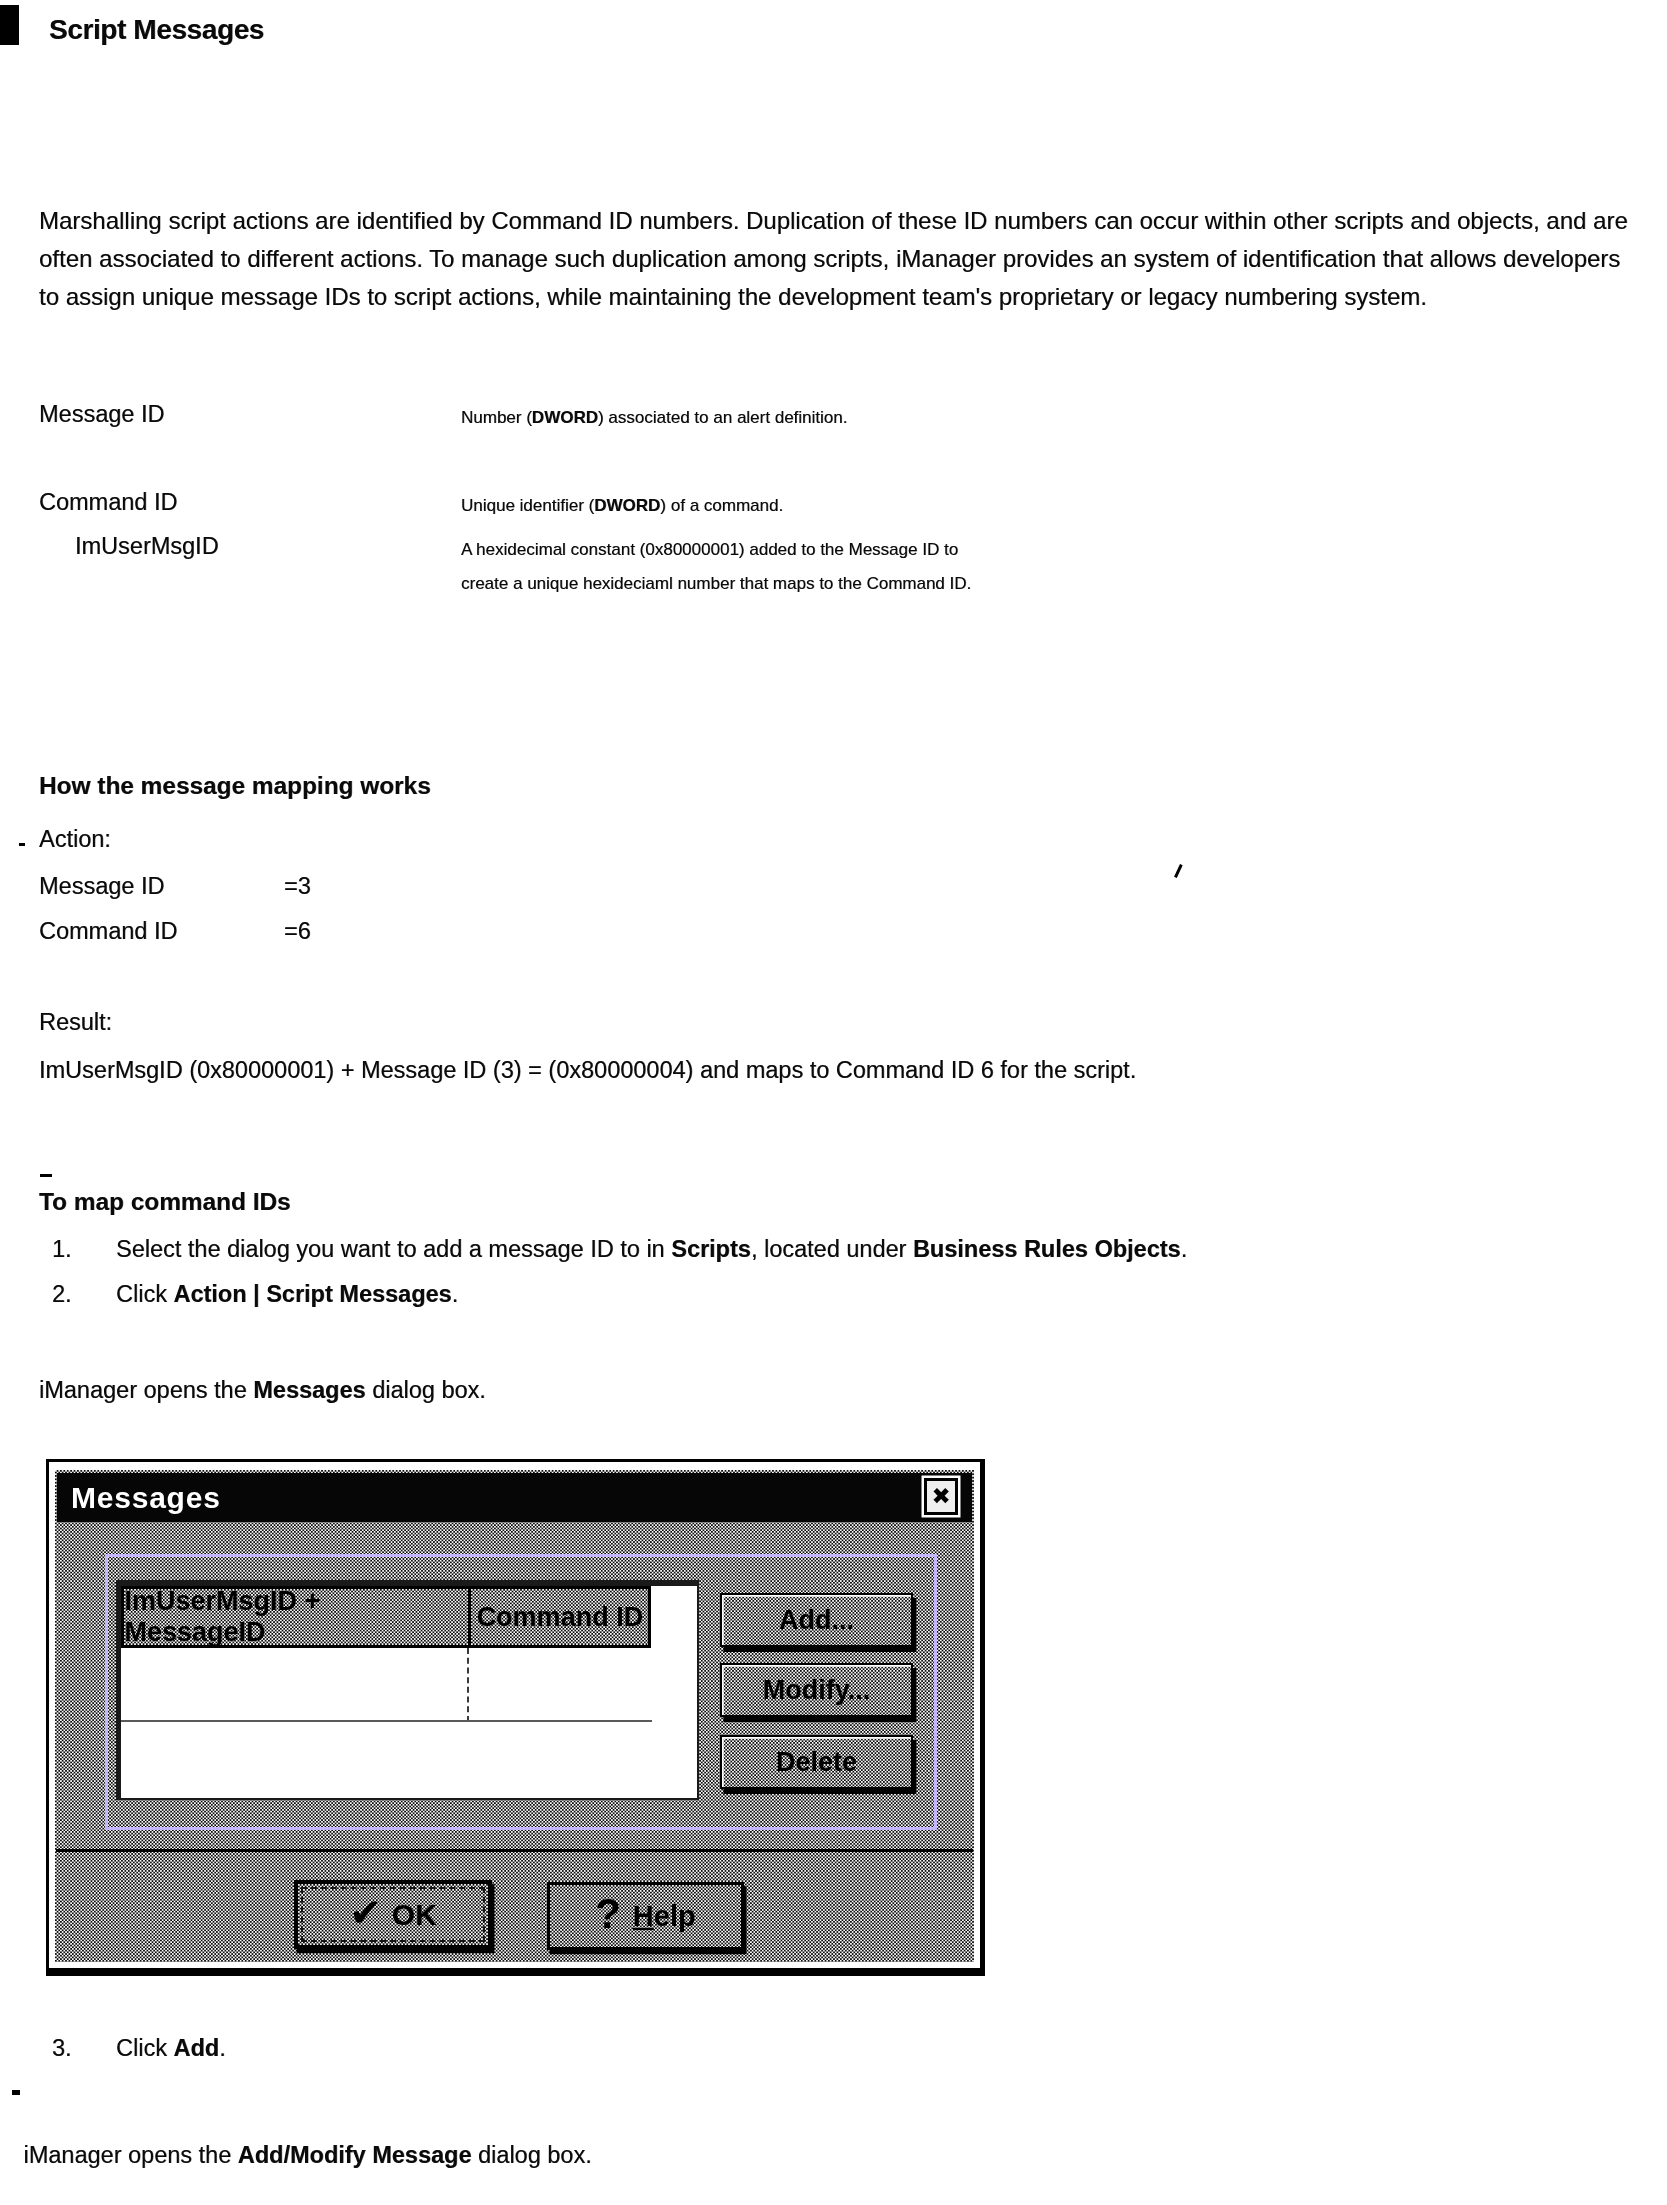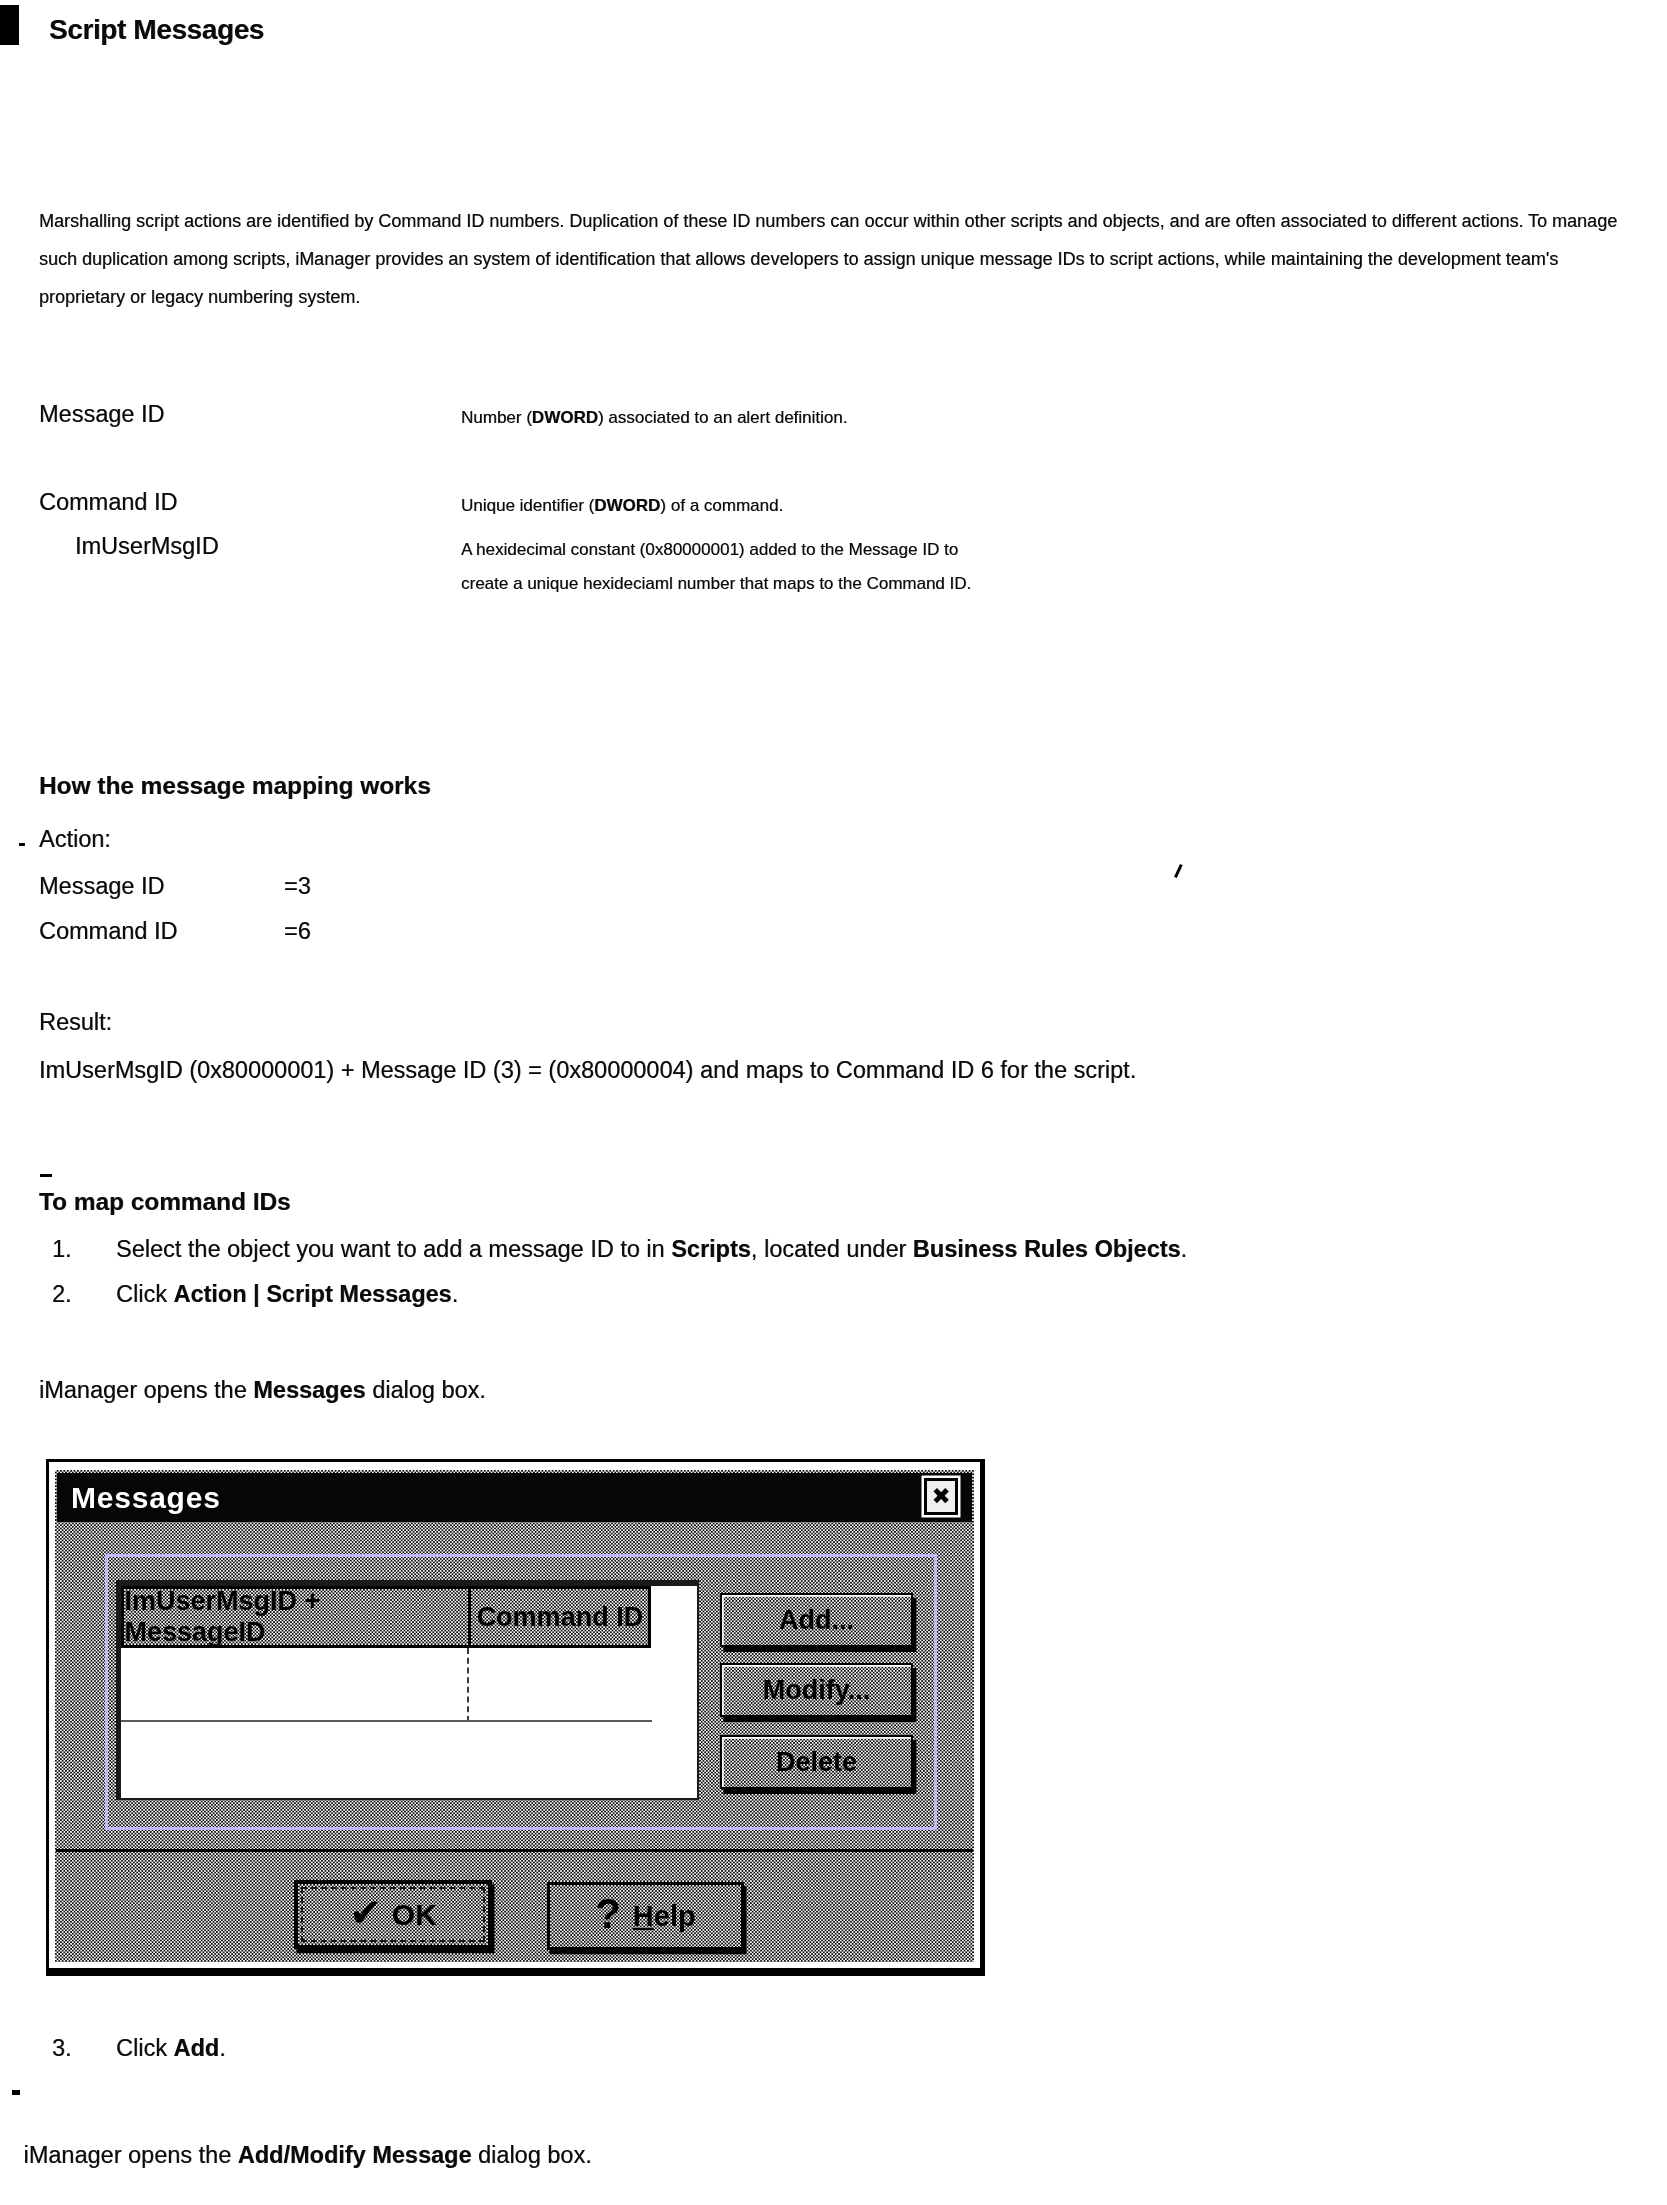--- a/index.html
+++ b/index.html
@@ -6,21 +6,21 @@
   body{
     width:1667px;height:2205px;position:relative;background:#ffffff;
     font-family:"Liberation Sans","DejaVu Sans",sans-serif;color:#0a0a0a;
     overflow:hidden;
   }
   .abs{position:absolute;}
   .ink{text-shadow:0.5px 0.3px 0 rgba(0,0,0,0.5);}
   b{font-weight:bold;}
   
   .h1{left:49px;top:13.5px;font-size:28px;font-weight:bold;letter-spacing:-0.4px;}
-  .intro{left:39px;top:202px;width:1593px;font-size:18px;line-height:38px;}
+  .intro{left:39px;top:202px;width:1593px;font-size:24px;line-height:38px;}
   .def-term{left:39px;font-size:23.5px;}
   .def-desc{left:461px;width:538px;font-size:17px;line-height:34px;}
   .subhead{left:39px;font-size:24.4px;font-weight:bold;}
   .plain{font-size:23.5px;}
   .speck{position:absolute;background:#000;}
   
   .dither{
     background-color:#f6f6f6;
     background-image:repeating-conic-gradient(#0d0d0d 0% 25%, #f8f8f8 0% 50%);
     background-size:3.4px 3.4px;
@@ -87,21 +87,21 @@
 <div class="abs plain ink" style="left:284px;top:873px;">=3</div>
 <div class="abs plain ink" style="left:39px;top:918px;">Command ID</div>
 <div class="abs plain ink" style="left:284px;top:918px;">=6</div>
 
 <div class="abs plain ink" style="left:39px;top:1009px;">Result:</div>
 <div class="abs plain ink" style="left:39px;top:1057px;width:1429px;">ImUserMsgID (0x80000001) + Message ID (3) = (0x80000004) and maps to Command ID 6 for the script.</div>
 
 <div class="abs subhead ink" style="top:1188px;">To map command IDs</div>
 
 <div class="abs plain ink" style="left:52px;top:1236px;">1.</div>
-<div class="abs plain ink" style="left:116px;top:1236px;width:1446px;"><span>Select the object you want to add a message ID to in </span><b>Scripts</b><span>, located under </span><b>Business Rules Objects</b><span>.</span></div>
+<div class="abs plain ink" style="left:116px;top:1236px;width:1446px;"><span>Select the dialog you want to add a message ID to in </span><b>Scripts</b><span>, located under </span><b>Business Rules Objects</b><span>.</span></div>
 
 <div class="abs plain ink" style="left:52px;top:1281px;">2.</div>
 <div class="abs plain ink" style="left:116px;top:1281px;width:1446px;"><span>Click </span><b>Action | Script Messages</b><span>.</span></div>
 
 <div class="abs plain ink" style="left:39px;top:1377px;"><span>iManager opens the </span><b>Messages</b><span> dialog box.</span></div>
 
 <div class="abs dialog">
   <div class="dlg-inner dither"></div>
 
   <div class="titlebar">

